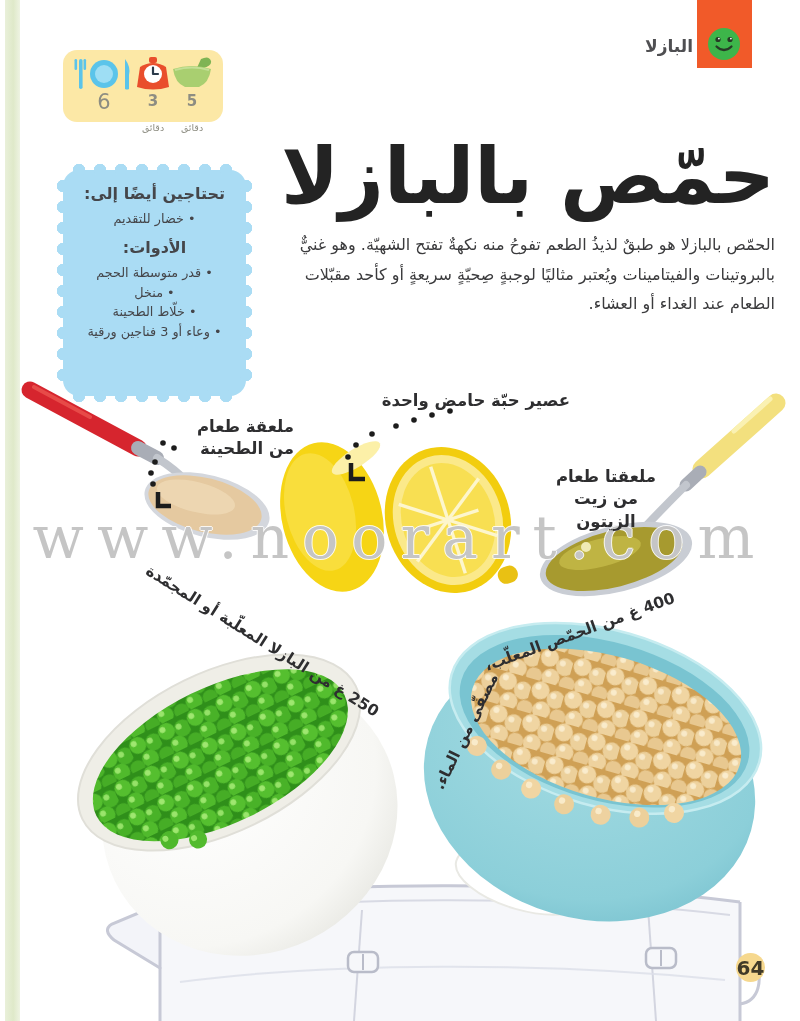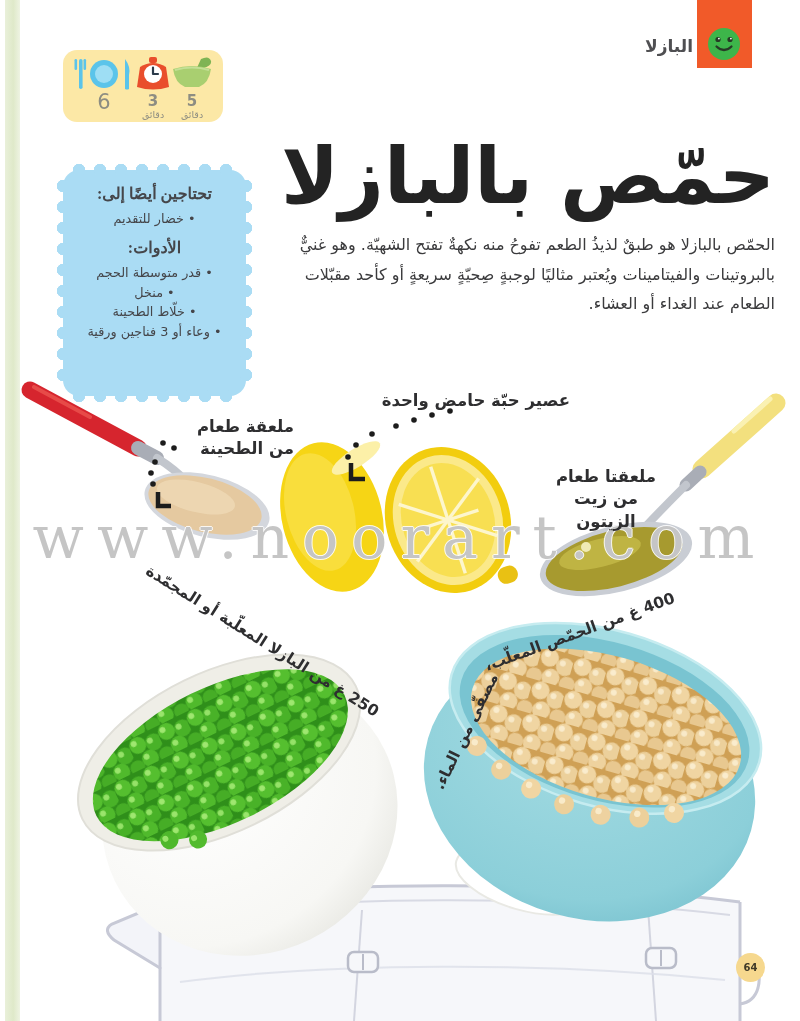--- a/index.html
+++ b/index.html
@@ -14,34 +14,34 @@
   
   .tab{left:697px;top:0;width:55px;height:68px;background:#f15a29;}
   .tab-label{right:107px;top:36px;font-size:17px;font-weight:bold;color:#4f4f52;direction:rtl;}
   
   .info-box{left:63px;top:50px;width:160px;height:72px;background:#fce8a6;border-radius:14px;
     display:flex;flex-direction:row;align-items:flex-start;justify-content:space-between;
     padding:7px 10px 4px 10px;box-sizing:border-box;}
   .info-col{display:flex;flex-direction:column;align-items:center;line-height:1;}
   .info-num{color:#8d8d82;font-size:15px;margin-top:3px;font-weight:bold;}
   .info-num.big{font-size:21px;margin-top:1px;font-weight:normal;}
-  .info-unit{color:#8d8d82;font-size:9.5px;margin-top:1px;}
+  .info-unit{color:#8d8d82;font-size:9.5px;margin-top:14px;}
   
   .ing-box{left:63px;top:170px;width:183px;height:226px;background:#aadcf4;border-radius:16px;
     direction:rtl;text-align:center;color:#45464a;padding:12px 8px;box-sizing:border-box;}
   .scallop{position:absolute;pointer-events:none;}
   .sc-t{top:-6px;left:6px;right:6px;height:12px;
     background:radial-gradient(circle at 10px 6px,#aadcf4 6px,rgba(0,0,0,0) 6.5px);background-size:21px 12px;background-repeat:repeat-x;}
   .sc-b{bottom:-6px;left:6px;right:6px;height:12px;
     background:radial-gradient(circle at 10px 6px,#aadcf4 6px,rgba(0,0,0,0) 6.5px);background-size:21px 12px;background-repeat:repeat-x;}
   .sc-l{left:-6px;top:6px;bottom:6px;width:12px;
     background:radial-gradient(circle at 6px 10px,#aadcf4 6px,rgba(0,0,0,0) 6.5px);background-size:12px 21px;background-repeat:repeat-y;}
   .sc-r{right:-6px;top:6px;bottom:6px;width:12px;
     background:radial-gradient(circle at 6px 10px,#aadcf4 6px,rgba(0,0,0,0) 6.5px);background-size:12px 21px;background-repeat:repeat-y;}
-  .ing-title{font-size:16px;font-weight:bold;margin:2px 0 6px 0;font-family:Liberation Serif, serif;}
+  .ing-title{font-size:16px;font-weight:bold;margin:2px 0 6px 0;}
   .ing-box ul{list-style:none;margin:0;padding:0;font-size:12.8px;line-height:1.55;}
   .ing-box li::before{content:"• ";}
   
   .title{right:25px;top:100px;font-size:78px;font-weight:bold;color:#232323;direction:rtl;line-height:1.2;margin-top:30px;}
   .desc{right:25px;top:230px;width:494px;font-size:16px;line-height:1.85;color:#3b3b3d;
     direction:rtl;text-align:right;}
   
   .lbl{font-size:16.5px;font-weight:bold;color:#2e2e30;direction:rtl;line-height:1.35;z-index:10;}
   .lbl-tahini{left:176px;top:416px;width:118px;}
   .lbl-lemon{left:398px;top:390px;width:172px;text-align:left;white-space:nowrap;}
@@ -49,21 +49,21 @@
   .lbl-rot{font-size:15.5px;white-space:nowrap;text-align:center;}
   .lbl-peas{left:122px;top:631px;width:280px;transform:rotate(32deg);}
   .lbl-chick1{left:490px;top:620px;width:190px;transform:rotate(-20deg);}
   .lbl-chick2{left:408px;top:718px;width:120px;transform:rotate(-64deg);}
   
   .watermark{left:0;right:0;top:468px;text-align:center;white-space:nowrap;z-index:9;
     font-family:"DejaVu Serif",serif;font-size:60px;letter-spacing:13px;color:rgba(128,128,128,0.46);
     text-shadow:0 1px 0 rgba(255,255,255,.85),0 -1px 0 rgba(255,255,255,.85),1px 0 0 rgba(255,255,255,.85),-1px 0 0 rgba(255,255,255,.85);margin-top:34px;}
   
   .page-num{left:736px;top:953px;width:29px;height:29px;border-radius:50%;background:#f6d88e;
-    display:flex;align-items:center;justify-content:center;font-size:10px;font-weight:bold;color:#403a28;z-index:11;text-align:center;}
+    display:flex;align-items:center;justify-content:center;font-size:20px;font-weight:bold;color:#403a28;z-index:11;text-align:center;}
   svg{display:block;}
   .z2{z-index:2}.z3{z-index:3}.z4{z-index:4}.z5{z-index:5}
 </style>
 </head>
 <body>
 
 <div class="abs left-strip"></div>
 
 <div class="abs tab">
   <svg class="abs" style="left:9px;top:26px" width="36" height="36" viewBox="0 0 36 36">

